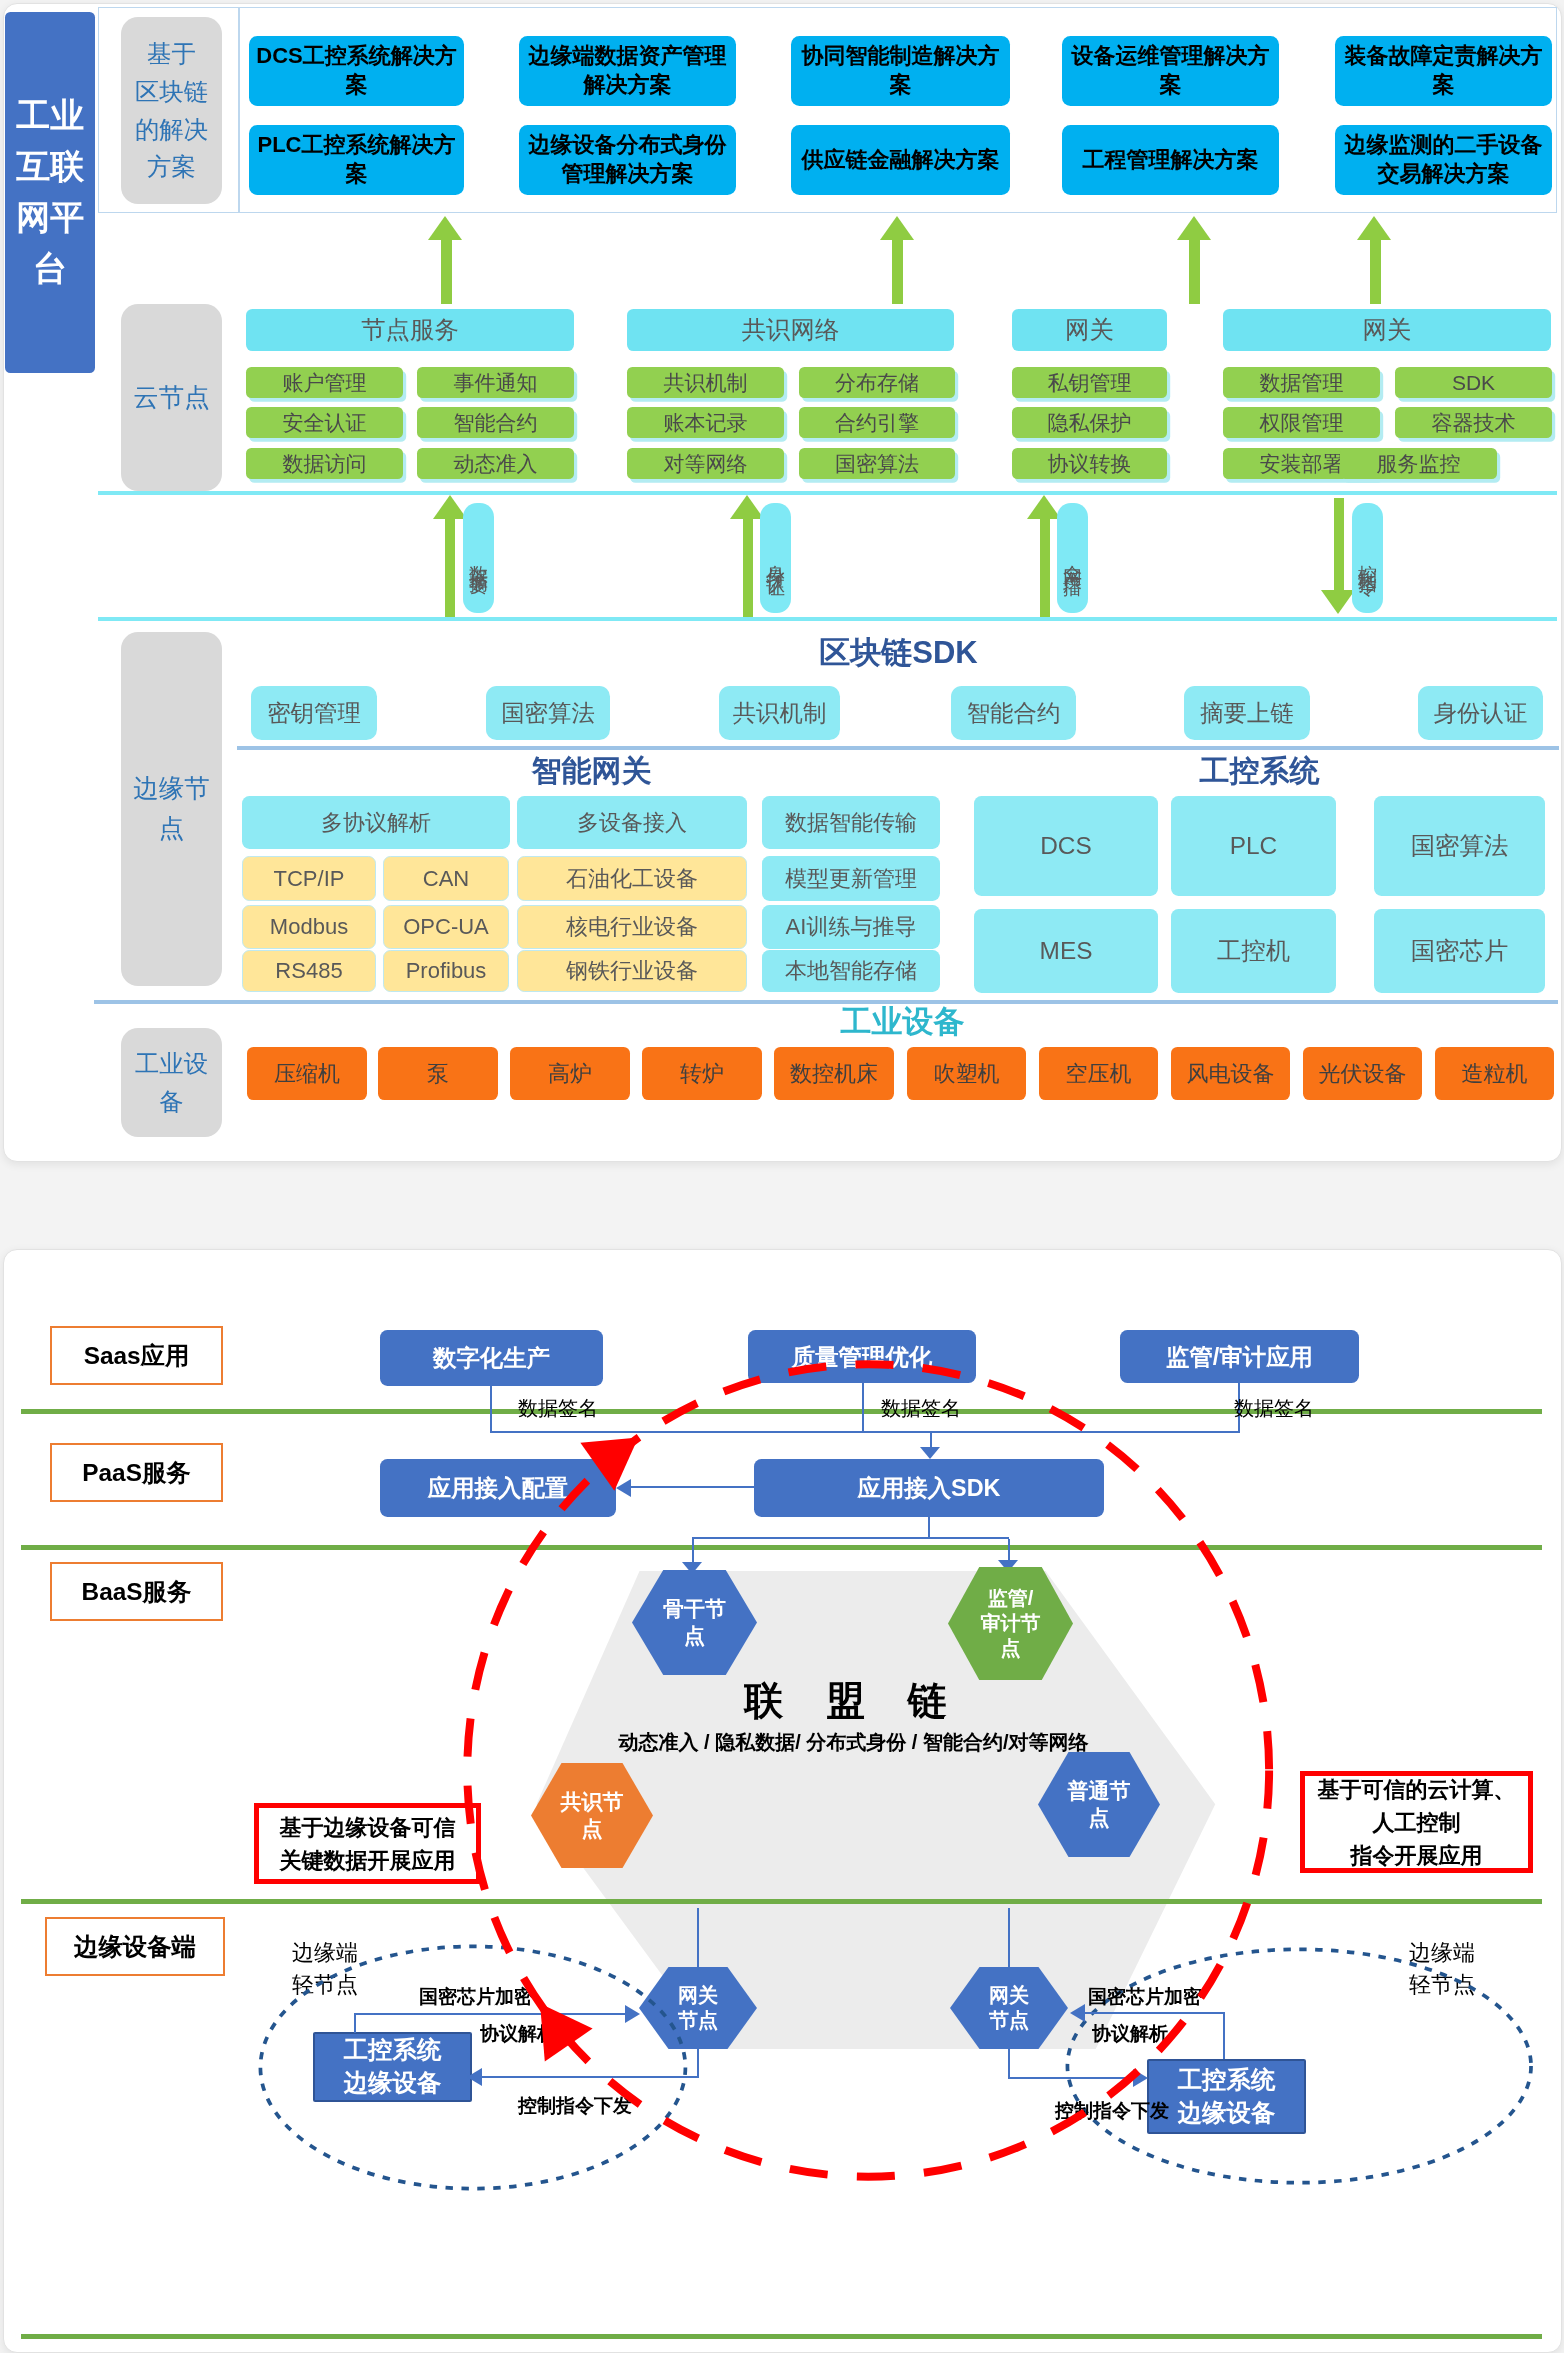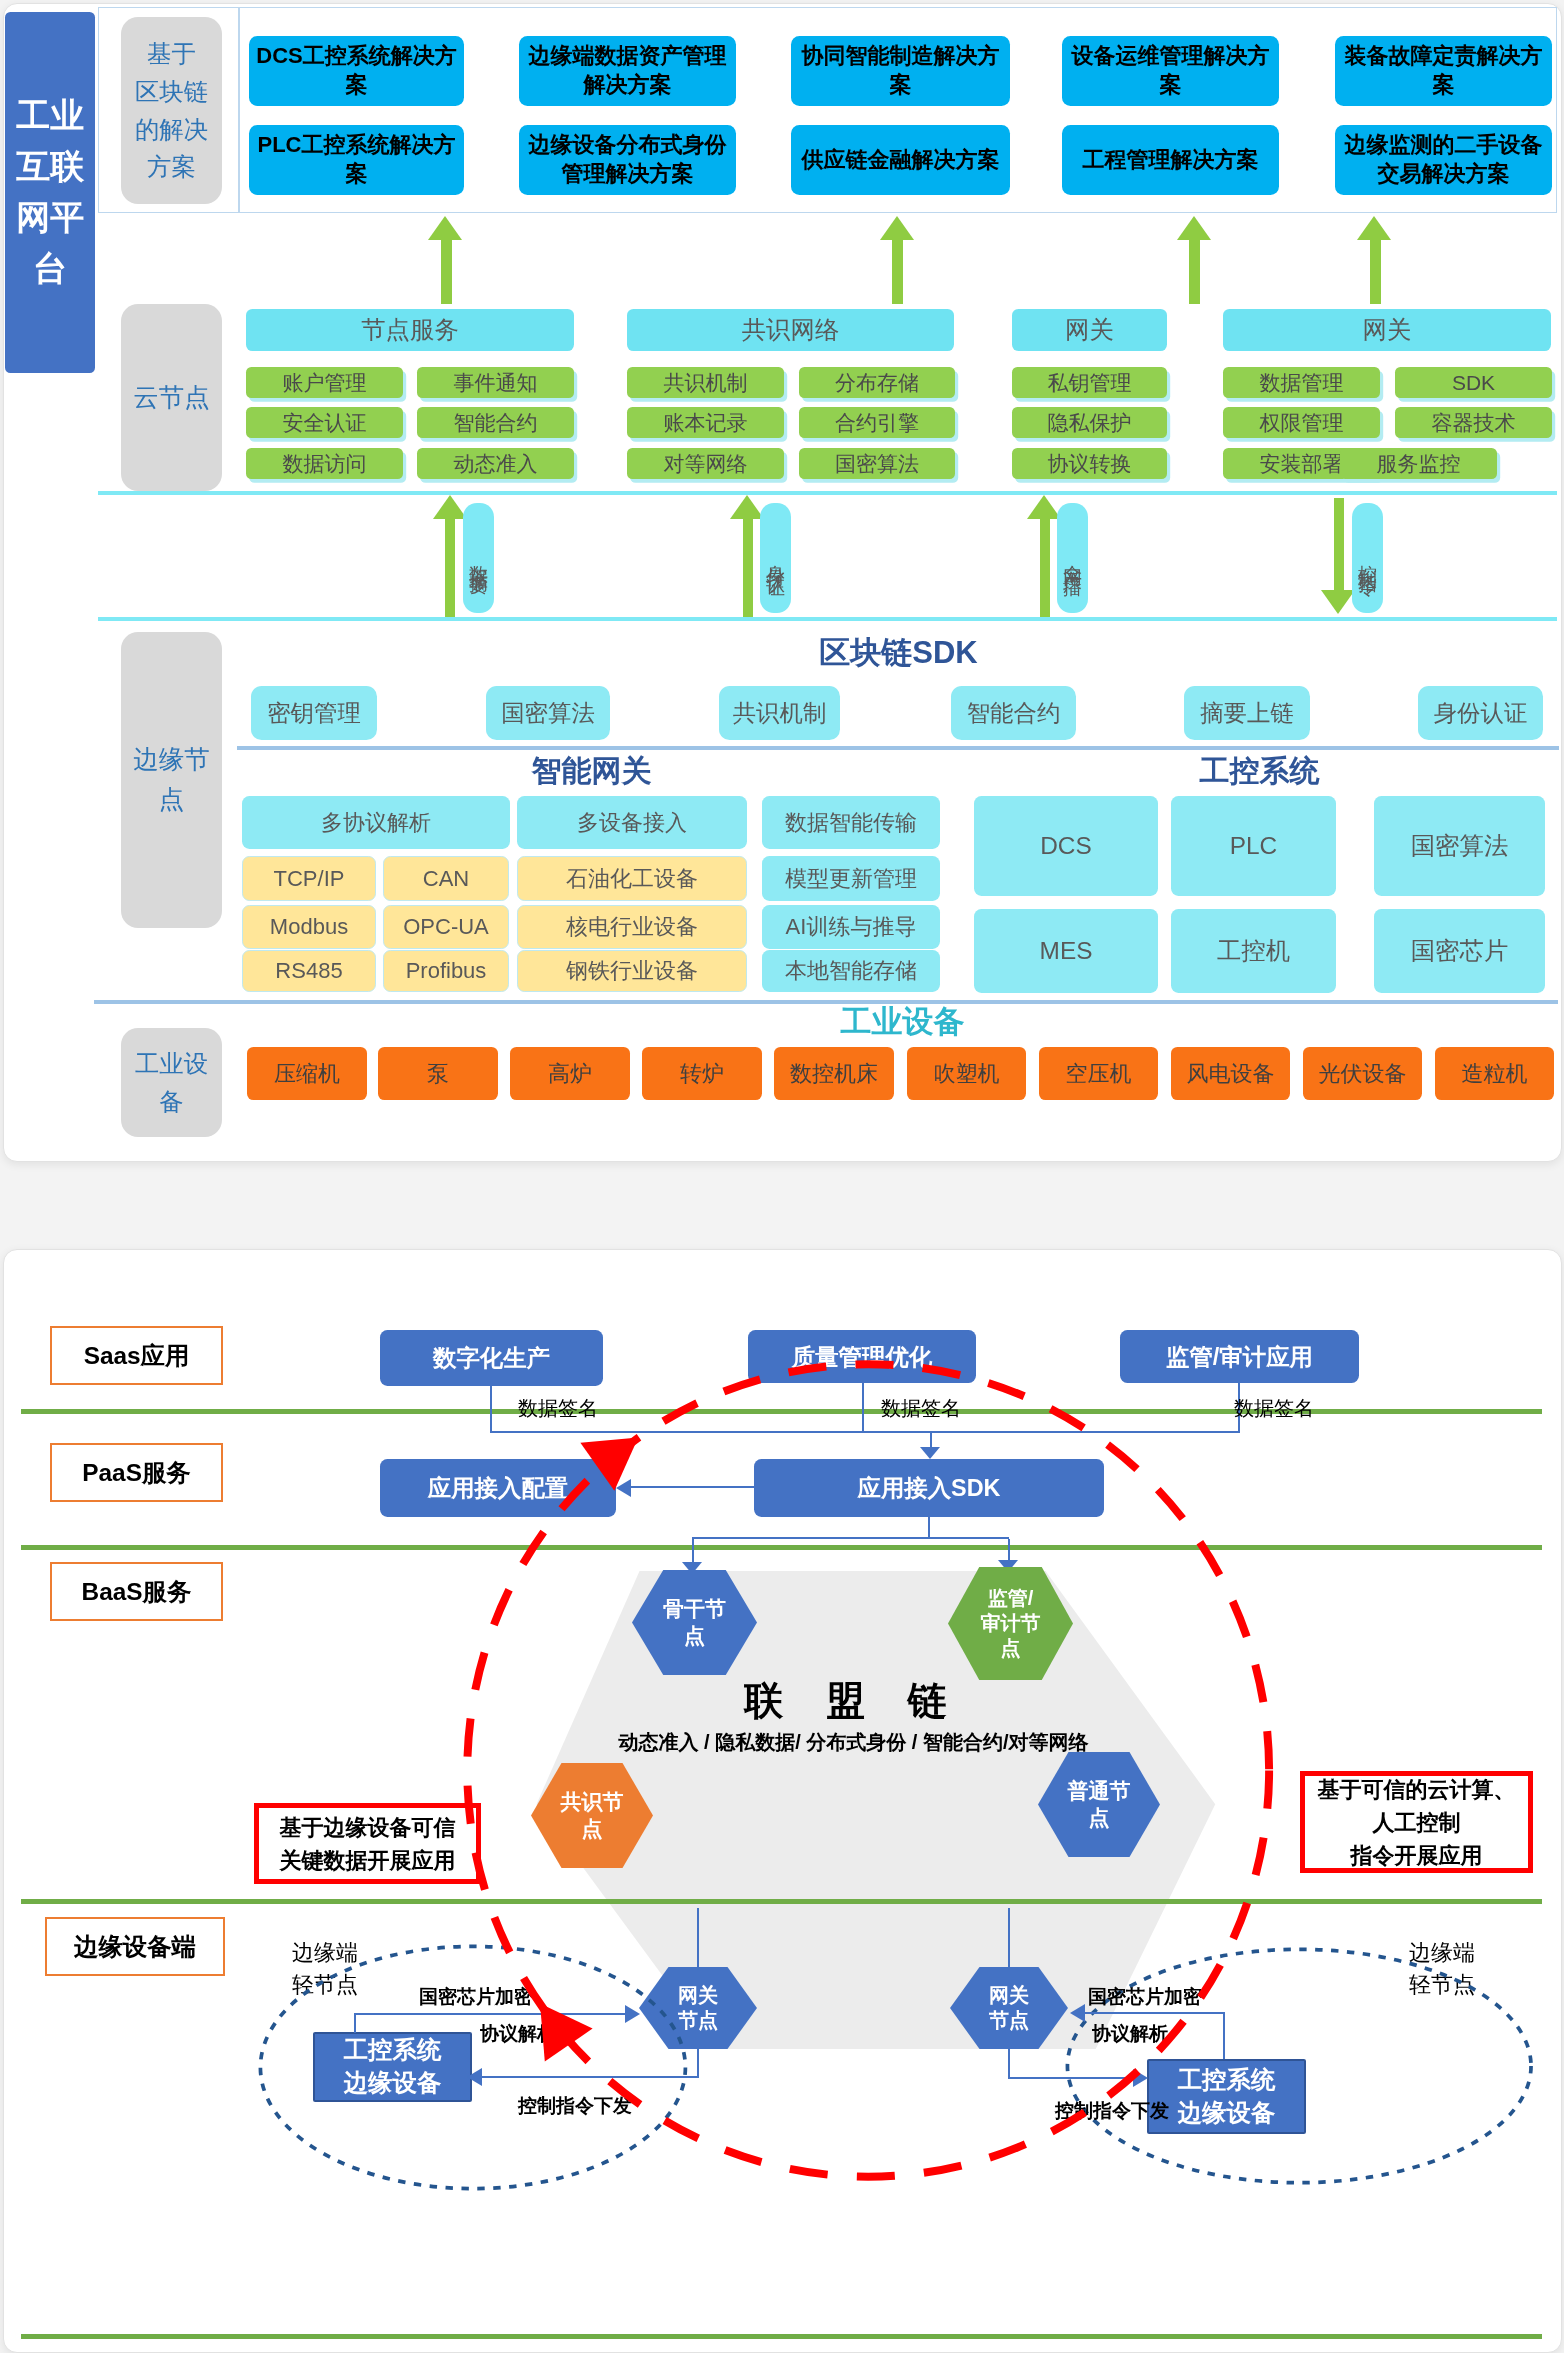--- a/index.html
+++ b/index.html
@@ -123,21 +123,21 @@
   <div class="abs pill flex" style="left:760px;top:503px;width:31px;height:110px;">身份认证</div>
 
   <div class="abs tg-up" style="left:1027px;top:495px;"></div>
   <div class="abs stem" style="left:1040px;top:519px;width:9.6px;height:98px;"></div>
   <div class="abs pill flex" style="left:1057px;top:503px;width:31px;height:110px;">全网广播</div>
 
   <div class="abs stem" style="left:1334px;top:498px;width:9.6px;height:93px;"></div>
   <div class="abs tg-down" style="left:1321px;top:590px;"></div>
   <div class="abs pill flex" style="left:1352px;top:503px;width:31px;height:110px;">控制指令</div>
 
-  <div class="abs glabel flex pre" style="left:121px;top:632px;width:101px;height:296px;font-size:25.5px;">边缘节
+  <div class="abs glabel flex pre" style="left:121px;top:632px;width:101px;height:354px;font-size:25.5px;">边缘节
 点</div>
   <div class="abs navyhead flex" style="left:633px;top:634px;width:531px;height:37px;font-size:31px;">区块链SDK</div>
 
   <div class="abs cybox flex" style="left:251px;top:686px;width:126px;height:54px;">密钥管理</div>
   <div class="abs cybox flex" style="left:486px;top:686px;width:124px;height:54px;">国密算法</div>
   <div class="abs cybox flex" style="left:719px;top:686px;width:121px;height:54px;">共识机制</div>
   <div class="abs cybox flex" style="left:951px;top:686px;width:125px;height:54px;">智能合约</div>
   <div class="abs cybox flex" style="left:1184px;top:686px;width:126px;height:54px;">摘要上链</div>
   <div class="abs cybox flex" style="left:1418px;top:686px;width:125px;height:54px;">身份认证</div>
 

